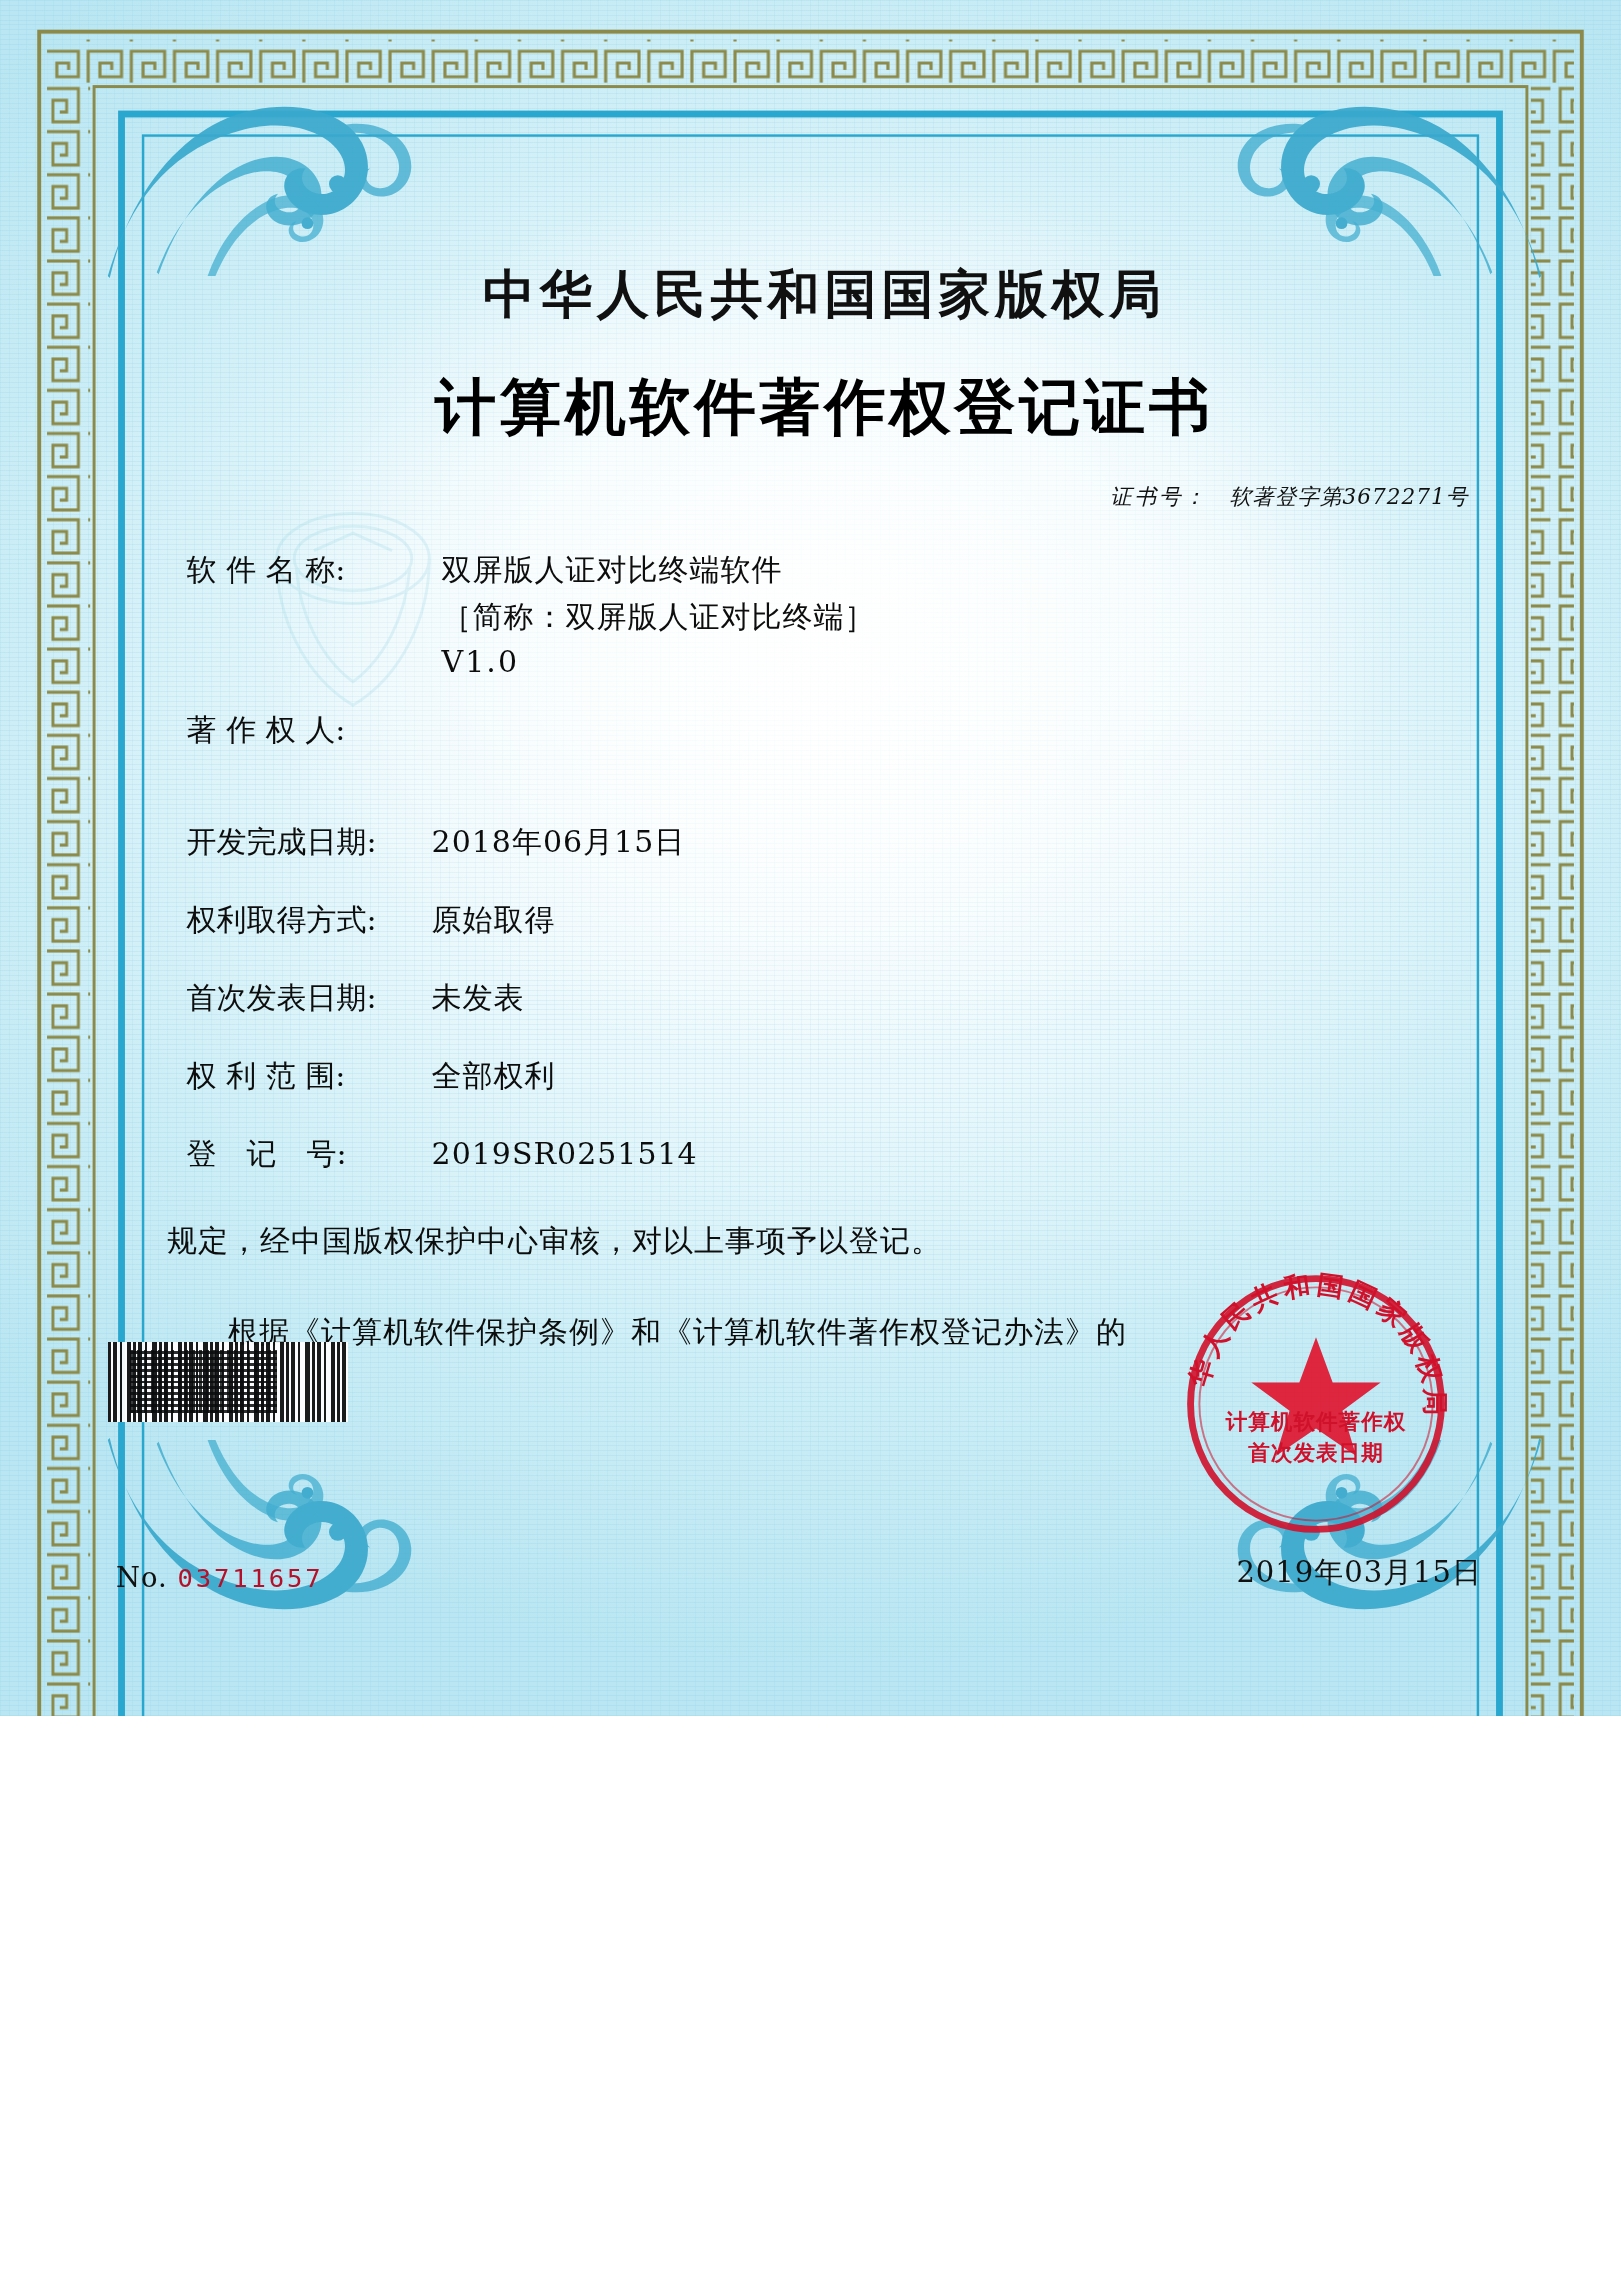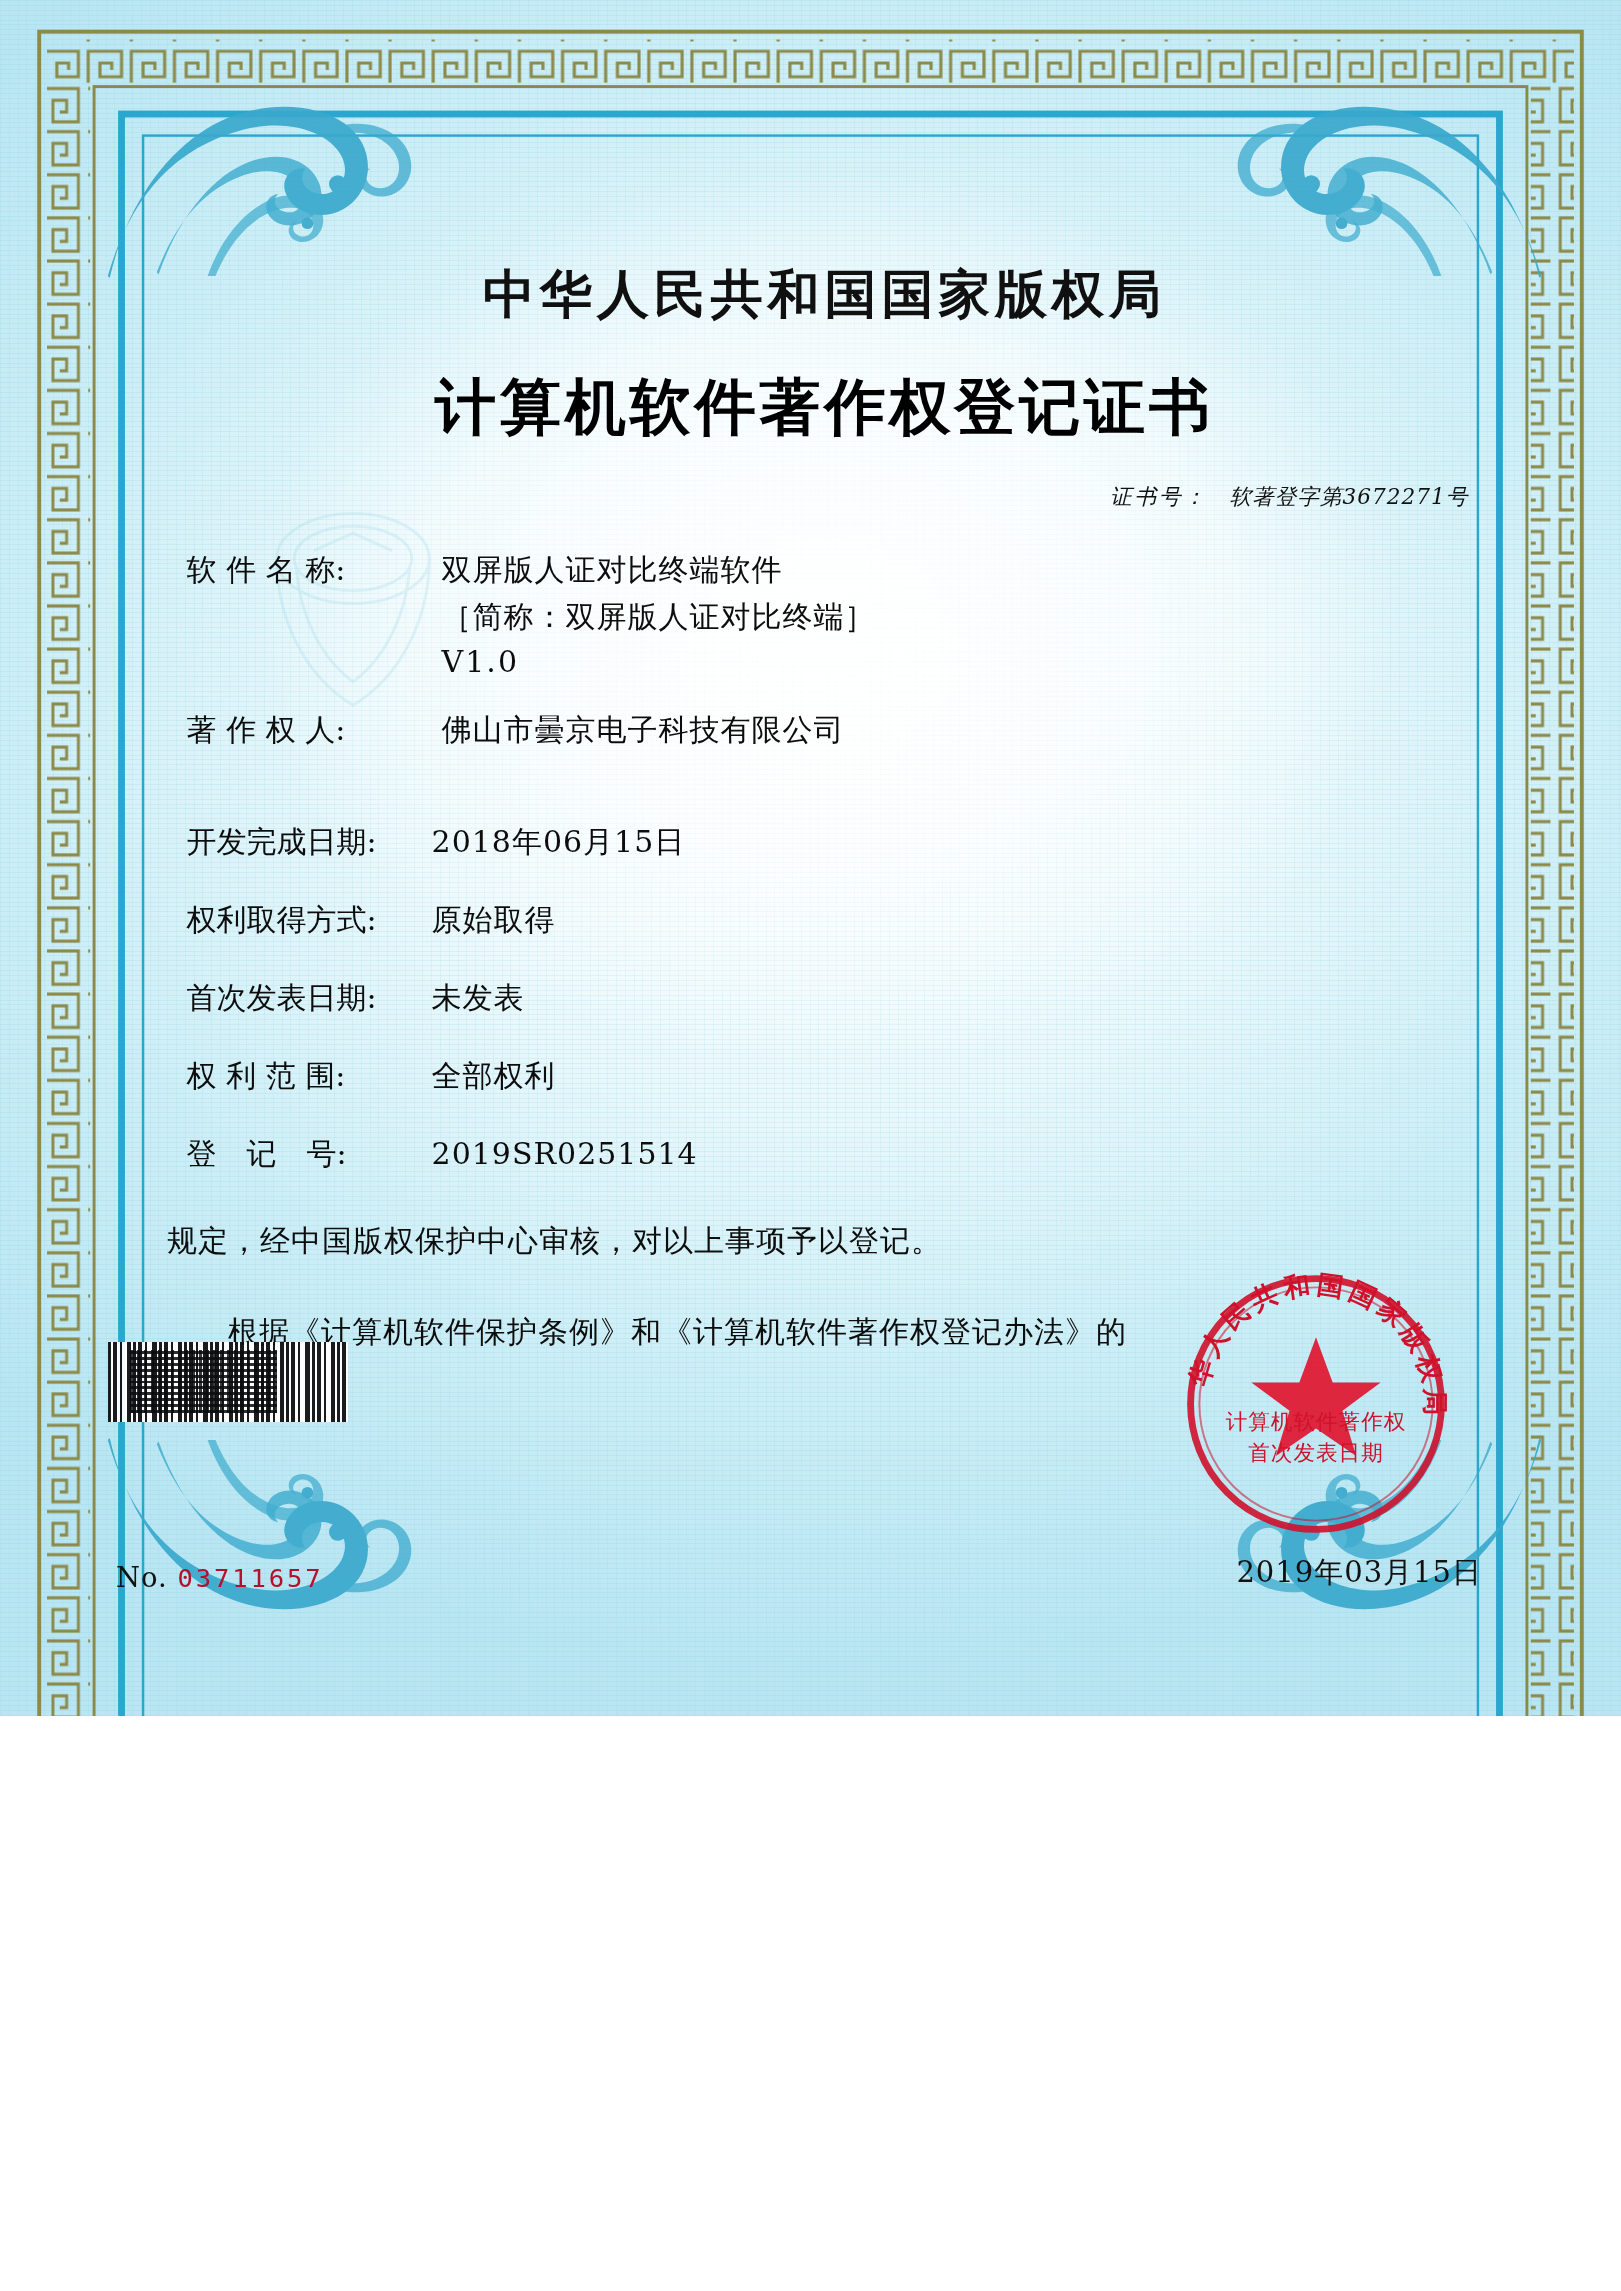--- a/index.html
+++ b/index.html
@@ -161,21 +161,21 @@
     width:294px;height:294px;
   }
   .sealtxt{
     position:absolute;left:0;right:0;top:149px;
     text-align:center;
     color:#d0112b;
     font-size:21.6px;
     line-height:1.45;
     letter-spacing:1px;
     font-family:"DejaVu Sans","Liberation Sans",sans-serif;
-    font-weight:normal;
+    font-weight:bold;
   }
 
   .docno{
     position:absolute;left:116px;bottom:123px;
     font-size:27.4px;color:#111;letter-spacing:1px;
   }
   .docno .num{color:#b4102a;letter-spacing:2.9px;font-family:"DejaVu Sans Mono","Liberation Mono",monospace;font-size:25.5px;}
   .issuedate{
     position:absolute;right:167px;bottom:123px;
     font-size:29px;color:#111;letter-spacing:1px;
@@ -285,21 +285,20 @@
         <div class="flabel">软 件 名 称:</div>
         <div class="fvalue">
           <span class="line">双屏版人证对比终端软件</span>
           <span class="line">［简称：双屏版人证对比终端］</span>
           <span class="line mono">V1.0</span>
         </div>
       </div>
 
       <div class="frow" style="margin-top:13.7px;">
         <div class="flabel">著 作 权 人:</div>
-        <div class="fvalue">佛山市曇京电子科技有限公司</div>
       </div>
 
       <div class="gap"></div>
 
       <div class="frow2">
         <div class="flabel2">开发完成日期:</div>
         <div class="fvalue">2018年06月15日</div>
       </div>
 
       <div class="frow2">

